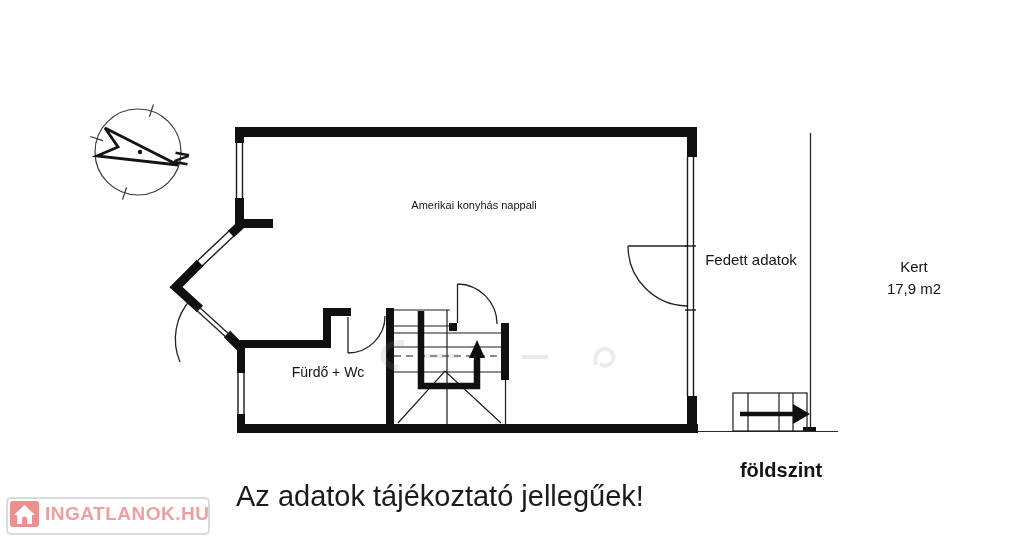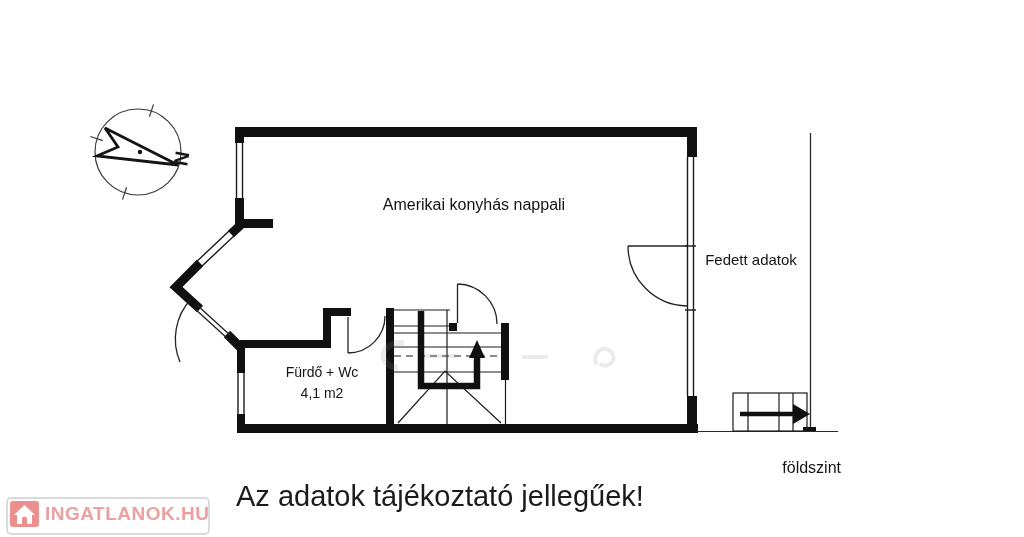--- a/index.html
+++ b/index.html
@@ -1,25 +1,25 @@
 <!DOCTYPE html>
 <html><head>
 <meta charset="utf-8">
 <style>
   html,body{margin:0;padding:0;background:#fff;}
   #stage{position:relative;width:1024px;height:537px;background:#ffffff;overflow:hidden;
          font-family:"Liberation Sans", sans-serif;color:#151515;}
   #plan-svg{position:absolute;left:0;top:0;}
   .lbl{position:absolute;text-align:center;color:#141414;}
   .lbl .ln{display:block;}
-  #lbl-living{left:344px;top:194px;width:260px;font-size:16px;line-height:22px;}
-  #lbl-bath{left:257px;top:362px;width:130px;font-size:14px;line-height:21px;}
+  #lbl-living{left:344px;top:194px;width:260px;font-size:11px;line-height:22px;}
+  #lbl-bath{left:263px;top:362px;width:130px;font-size:14px;line-height:21px;}
   #lbl-terrace{left:691px;top:249px;width:120px;font-size:15px;line-height:22px;}
   #lbl-garden{left:854px;top:256px;width:120px;font-size:15px;line-height:22px;}
-  #lbl-floor{left:721px;top:459px;width:120px;font-size:16px;font-weight:normal;text-align:right;}
+  #lbl-floor{left:721px;top:459px;width:120px;font-size:20px;font-weight:bold;}
   #north-letter{position:absolute;left:174px;top:147px;font-size:20px;font-weight:600;
                 transform:rotate(100deg);color:#161616;}
   #disclaimer{position:absolute;left:236px;top:480px;font-size:29px;color:#1b1b1b;
               letter-spacing:0px;white-space:nowrap;}
   
   #logo{position:absolute;left:6px;top:497px;width:200px;height:34px;
         border:2px solid #dadada;border-radius:5px;background:#fff;}
   #logo-tile{position:absolute;left:2px;top:2px;width:29px;height:26px;
              background:#ec8f8f;border-radius:3px;}
   #logo-text{position:absolute;left:37px;top:4px;font-size:19px;font-weight:bold;
@@ -136,24 +136,27 @@
       <path d="M522,357 H548" stroke-width="4"></path>
       <path d="M596,365 C592,350 606,344 612,353 C617,361 608,369 600,364" stroke-width="4"></path>
     </g>
   </svg>
 
   <div class="lbl" id="lbl-living">
     <span class="ln">Amerikai konyhás nappali</span>
   </div>
   <div class="lbl" id="lbl-bath">
     <span class="ln">Fürdő + Wc</span>
-    <span class="ln">4,1 m2</span>
   </div>
   <div class="lbl" id="lbl-terrace">
     <span class="ln">Fedett adatok</span>
+  </div>
+  <div class="lbl" id="lbl-garden">
+    <span class="ln">Kert</span>
+    <span class="ln">17,9 m2</span>
   </div>
   <div class="lbl" id="lbl-floor">földszint</div>
 
   <span id="north-letter">N</span>
 
   <div id="disclaimer">Az adatok tájékoztató jellegűek!</div>
 
   <div id="logo">
     <div id="logo-tile">
       <svg width="29" height="26" viewBox="0 0 29 26">

